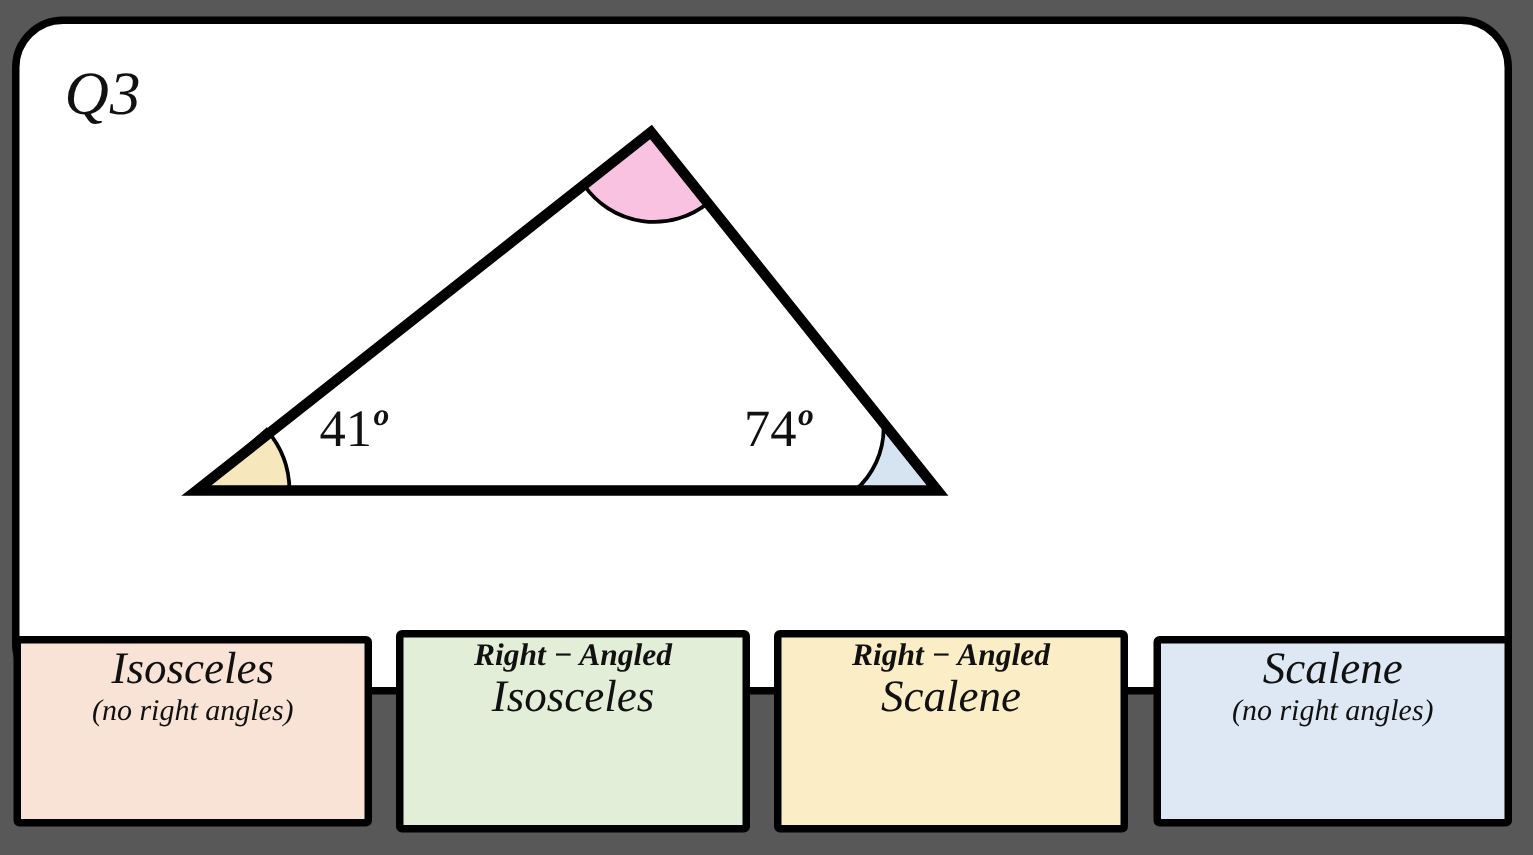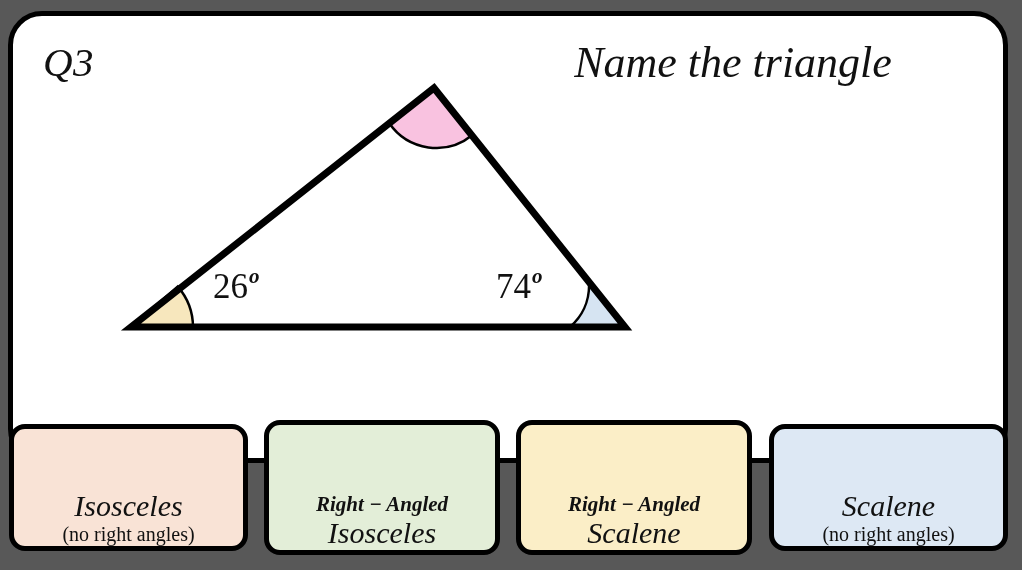--- a/index.html
+++ b/index.html
@@ -89,38 +89,39 @@
   #answers {
     position: absolute;
     left: 0;
     top: 404px;
     width: 1022px;
     height: 166px;
   }
   .answer-btn {
     position: absolute;
     border: 5px solid #000000;
-    border-radius: 16px;
+    border-radius: 4px;
     box-sizing: border-box;
     display: flex;
     flex-direction: column;
     align-items: center;
-    justify-content: flex-end;
+    justify-content: flex-start;
     color: #111111;
     text-align: center;
     overflow: hidden;
   }
   .ans-main {
     font-size: 30px;
     font-style: italic;
     line-height: 1.12;
     white-space: nowrap;
   }
   .ans-sub {
     font-size: 20px;
+    font-style: italic;
     line-height: 1.15;
     white-space: nowrap;
   }
   .ans-pre {
     font-size: 21px;
     font-style: italic;
     line-height: 1.1;
     white-space: nowrap;
     font-weight: bold;
   }
@@ -130,36 +131,35 @@
   #answer-2 { left: 516px; top: 16px; width: 236px; height: 135px; }
   #answer-3 { left: 769px; top: 20px; width: 239px; height: 127px; }
 </style>
 </head>
 <body style="background: rgb(88, 88, 88);">
 
 <div id="question-card" style="background: rgb(255, 255, 255); border-color: rgb(0, 0, 0);">
 
   <div id="q-number">Q3</div>
 
-  <div id="q-title">Name the triangle</div>
 
   <div id="figure-wrap">
 
     <svg id="triangle-svg" width="560" height="290" viewBox="0 0 560 290">
 
       <path d="M 23 266 L 85 266 A 62 62 0 0 0 69.8 225.6 Z" fill="#f7e7bd" stroke="#000000" stroke-width="2.5"></path>
 
       <path d="M 517 266 L 462 266 A 55 55 0 0 0 481.1 224.3 Z" fill="#d6e4f2" stroke="#000000" stroke-width="2.5"></path>
 
       <path d="M 326 27 L 281.3 62.3 A 57 57 0 0 0 364.4 74.0 Z" fill="#f9c2e0" stroke="#000000" stroke-width="2.5"></path>
 
       <path d="M 23 266 L 326 27 L 517 266 Z" fill="none" stroke="#000000" stroke-width="7" stroke-linejoin="miter" stroke-linecap="square"></path>
     </svg>
 
-    <div class="angle-label" id="angle-label-left"><span>26</span><span class="sup">o</span></div>
+    <div class="angle-label" id="angle-label-left"><span>41</span><span class="sup">o</span></div>
 
     <div class="angle-label" id="angle-label-right"><span>74</span><span class="sup">o</span></div>
 
   </div>
 </div>
 
 <div id="answers">
 
   <div class="answer-btn" id="answer-0" style="background: rgb(249, 227, 214);">
 

